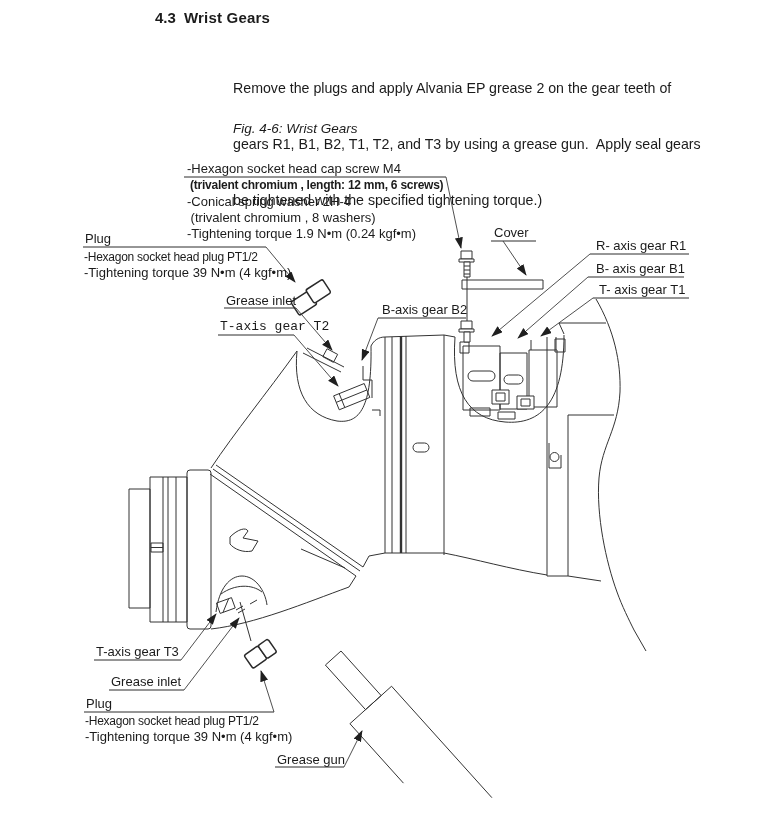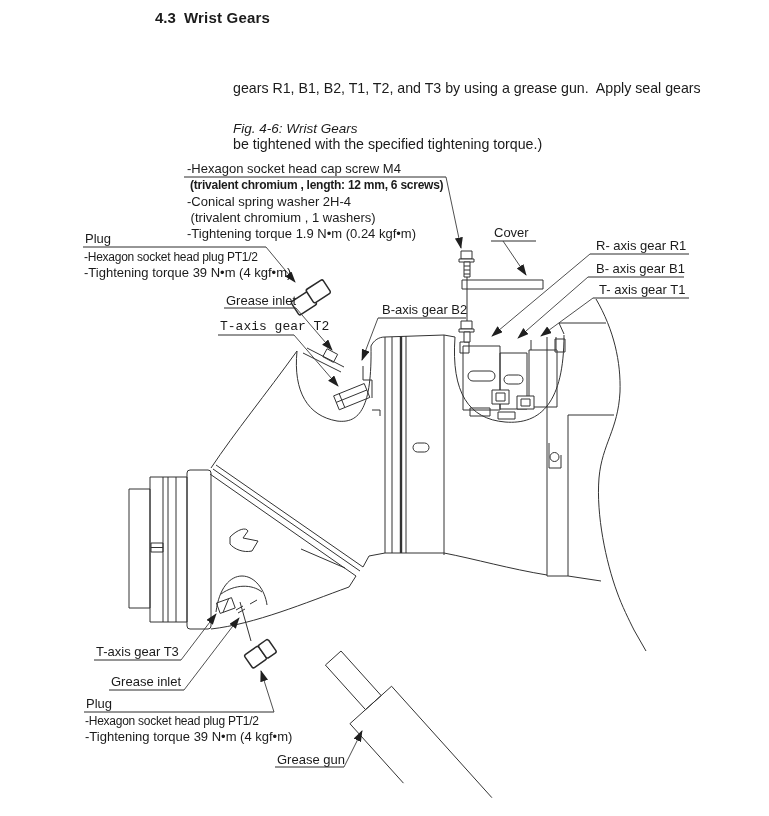--- a/index.html
+++ b/index.html
@@ -24,20 +24,21 @@
 </style>
 </head>
 <body>
 
 <div class="page">
 
   <div class="sec-num">4.3</div>
   <div class="sec-title">Wrist Gears</div>
 
   <div class="body-text">
+    <div>Remove the plugs and apply Alvania EP grease 2 on the gear teeth of</div>
     <div>gears R1, B1, B2, T1, T2, and T3 by using a grease gun.  Apply seal gears</div>
     <div>be tightened with the specified tightening torque.)</div>
   </div>
 
   <div class="fig-caption">Fig. 4-6: Wrist Gears</div>
 
   <svg class="draw" width="769" height="816" viewBox="0 0 769 816">
     <defs>
       <marker id="ah" markerWidth="13" markerHeight="9" refX="10.5" refY="4" orient="auto" markerUnits="userSpaceOnUse">
         <path d="M0,0 L11.5,4 L0,8 Z" fill="#1f1f1f"></path>
@@ -202,21 +203,21 @@
       <path class="ldr" d="M 184,690 L 239,618"></path>
       <path class="ldr" d="M 274,712 L 261,671"></path>
       <path class="ln" d="M 251,641 L 240,602"></path>
       <path class="ldr" d="M 344,767 L 362,731"></path>
     </g>
   </svg>
 
   <div class="lbl" style="left:187px;top:161px;">-Hexagon socket head cap screw M4</div>
   <div class="lbl cond" style="left:187px;top:178px;font-weight:bold;"> (trivalent chromium , length: 12 mm, 6 screws)</div>
   <div class="lbl" style="left:187px;top:194px;">-Conical spring washer 2H-4</div>
-  <div class="lbl" style="left:187px;top:210px;"> (trivalent chromium , 1 washers)</div>
+  <div class="lbl" style="left:187px;top:210px;"> (trivalent chromium , 8 washers)</div>
   <div class="lbl" style="left:187px;top:226px;">-Tightening torque 1.9 N•m (0.24 kgf•m)</div>
 
   <div class="lbl" style="left:85px;top:231px;">Plug</div>
   <div class="lbl cond" style="left:84px;top:250px;">-Hexagon socket head plug PT1/2</div>
   <div class="lbl" style="left:84px;top:265px;">-Tightening torque 39 N•m (4 kgf•m)</div>
 
   <div class="lbl" style="left:226px;top:293px;">Grease inlet</div>
   <div class="lbl" style="left:220px;top:319px;font-family:Liberation Mono, monospace;">T-axis gear T2</div>
   <div class="lbl" style="left:382px;top:302px;">B-axis gear B2</div>
   <div class="lbl" style="left:494px;top:225px;">Cover</div>

